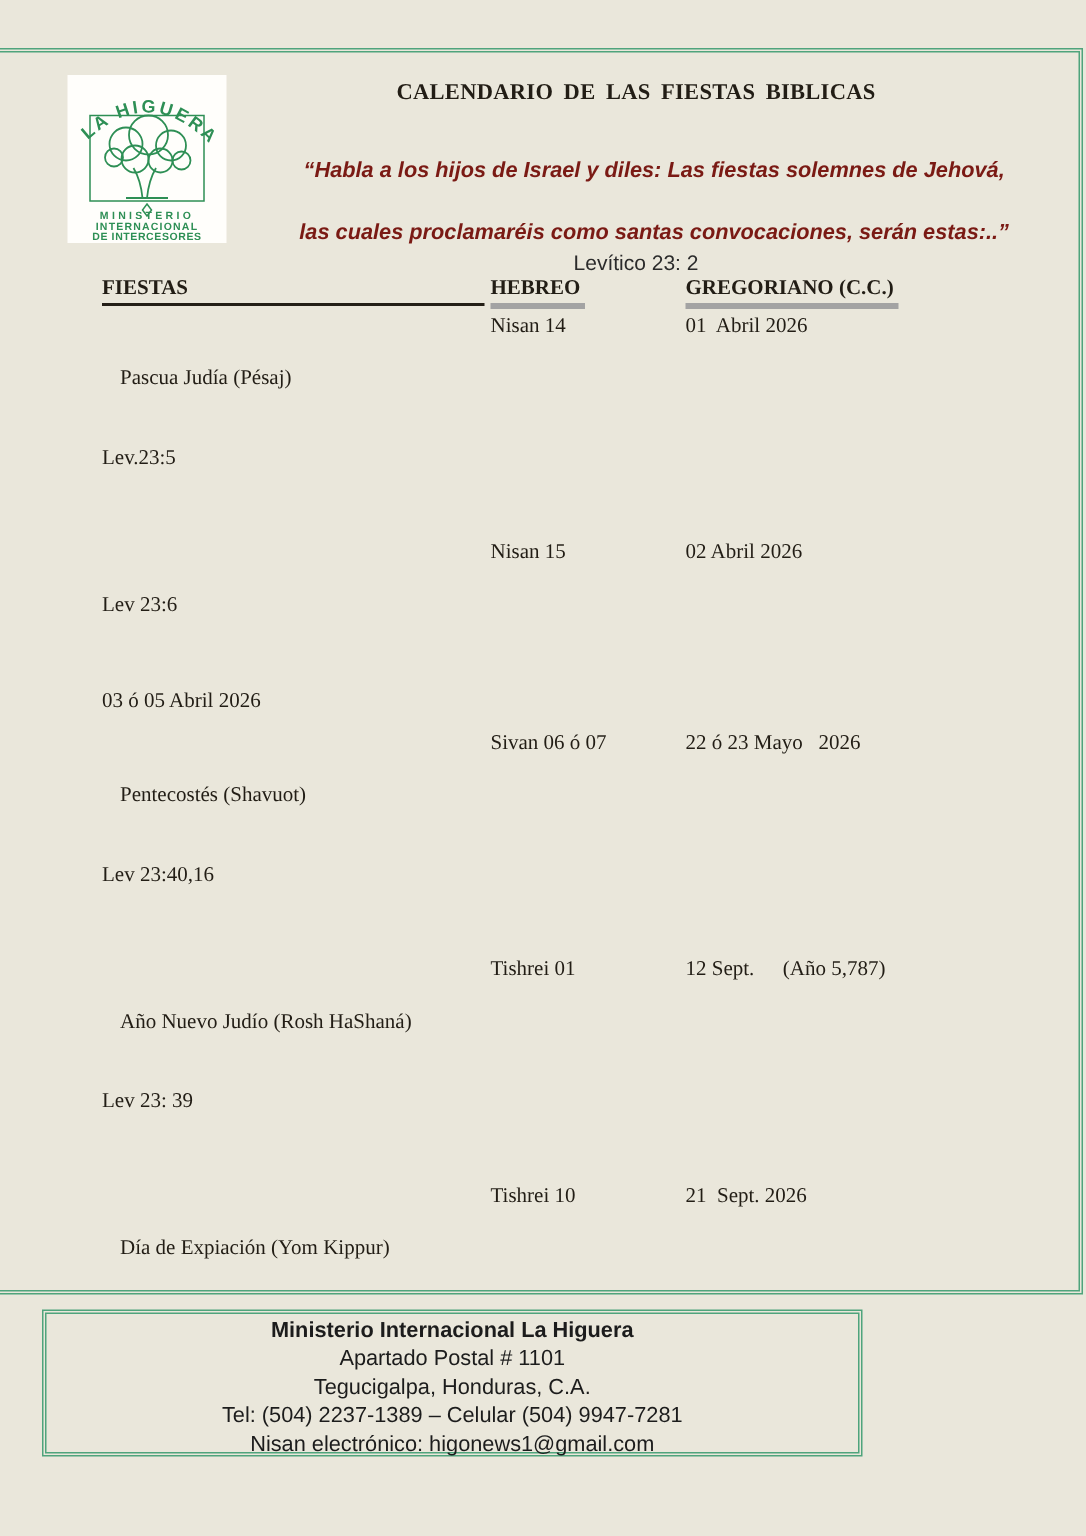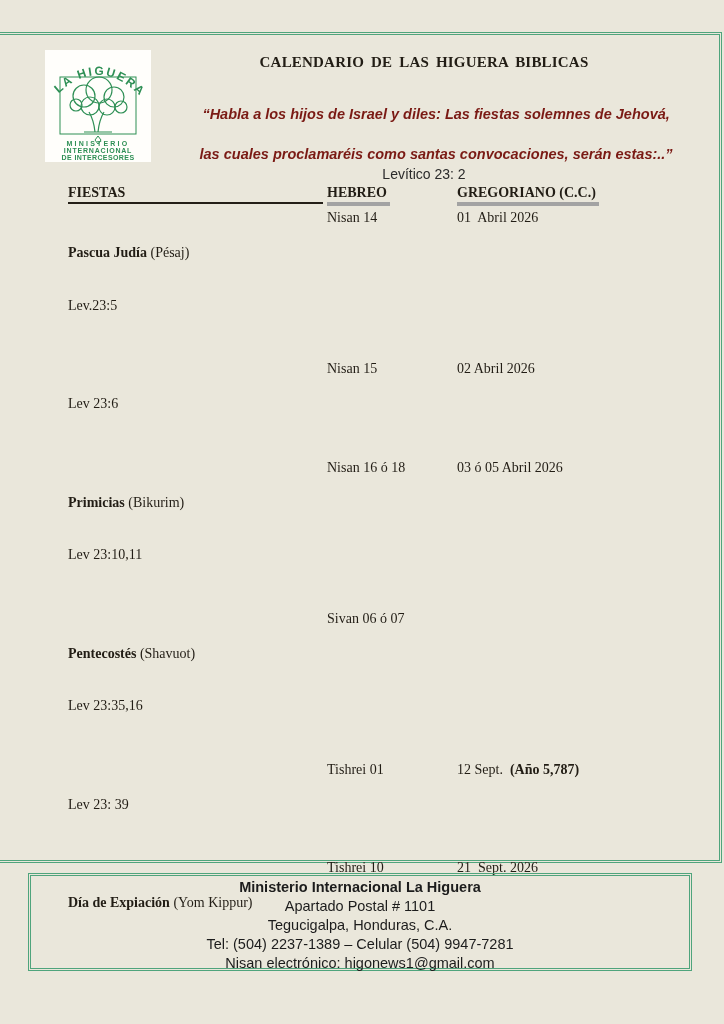--- a/index.html
+++ b/index.html
@@ -26,24 +26,24 @@
 
   
   .content { position:absolute; left:68px; top:184px; width:614px; }
   .row { display:grid; grid-template-columns:259px 130px 1fr; font-size:14px; line-height:17.5px; white-space:pre-wrap; }
   .thead { font-weight:bold; line-height:17px; margin-bottom:3px; }
   .thead .u1 { display:block; width:255px; border-bottom:2px solid #241f17; padding-bottom:1px; }
   .thead .u2, .thead .u3 { display:inline-block; border-bottom:4px solid #a3a3a3; padding:0 3px 1px 0; justify-self:start; }
 
   .feast { margin-bottom:11px; }
   .c1 { display:flex; align-items:flex-start; }
-  .feast b, .line b { font-weight:bold; }
+  .feast b, .line b { font-weight:normal;margin-left:12px; }
 
   
-  .footer-box { position:absolute; left:28px; top:873px; width:664px; height:98px;
+  .footer-box { position:absolute; left:28px; top:873px; width:547px; height:98px;
     border:3px double var(--border_green,#4fa47c); text-align:center; padding-top:2px;
     font-family:"Liberation Sans","DejaVu Sans",sans-serif; font-size:14.5px; line-height:19px; color:#1c1c1c; }
   .footer-box .b1 { font-weight:bold; }
   .footer-box b { font-weight:normal; }
 
   .logo-text { font-family:"Liberation Sans","DejaVu Sans",sans-serif; font-weight:bold; fill:var(--logo_green,#2e8f55); }
 </style>
 </head>
 <body>
 
@@ -73,21 +73,21 @@
       <g text-anchor="middle">
         <text class="logo-text" x="53" y="96" font-size="7" letter-spacing="2.2">MINISTERIO</text>
         <text class="logo-text" x="53" y="103" font-size="7" letter-spacing="0.8">INTERNACIONAL</text>
         <text class="logo-text" x="53" y="110" font-size="7" letter-spacing="0.4">DE INTERCESORES</text>
         <text class="logo-text" x="53" y="117" font-size="7" letter-spacing="2.2">POR ISRAEL</text>
       </g>
     </svg>
   </div>
 
   <div class="header-block">
-    <div class="doc-title">CALENDARIO DE LAS HIGUERA BIBLICAS</div>
+    <div class="doc-title">CALENDARIO DE LAS FIESTAS BIBLICAS</div>
     <div class="quote">
       <span>“Habla a los hijos de Israel y diles: Las fiestas solemnes de Jehová,</span><br>
       <span>las cuales proclamaréis como santas convocaciones, serán estas:..”</span><span class="quote-ref"> Levítico 23: 2</span>
     </div>
   </div>
 
   <div class="content">
     <div class="row thead">
       <div><span class="u1">FIESTAS</span></div>
       <div><span class="u2">HEBREO</span></div>
@@ -112,46 +112,40 @@
       
       <div class="c1t">
         <div class="l2">Lev 23:6</div>
       </div>
     </div>
     <div class="c2">Nisan 15</div>
     <div class="c3"><span>02 Abril 2026</span><b></b></div>
   </div>
 
   <div class="row feast">
-    <div class="c1">
-      
-      <div class="c1t">
-        <div><b>Primicias</b><span> (Bikurim)</span></div>
-        <div class="l2">Lev 23:10,11</div>
-      </div>
-    </div>
-    <div class="c2">Nisan 16 ó 18</div>
     <div class="c3"><span>03 ó 05 Abril 2026</span><b></b></div>
   </div>
 
   <div class="row feast">
     <div class="c1">
       
       <div class="c1t">
         <div><b>Pentecostés</b><span> (Shavuot)</span></div>
-        <div class="l2">Lev 23:35,16</div>
+        <div class="l2">Lev 23:40,16</div>
       </div>
     </div>
     <div class="c2">Sivan 06 ó 07</div>
+    <div class="c3"><span>22 ó 23 Mayo   2026</span><b></b></div>
   </div>
 
   <div class="row feast">
     <div class="c1">
       
       <div class="c1t">
+        <div><b>Año Nuevo Judío</b><span> (Rosh HaShaná)</span></div>
         <div class="l2">Lev 23: 39</div>
       </div>
     </div>
     <div class="c2">Tishrei 01</div>
     <div class="c3"><span>12 Sept.  </span><b>(Año 5,787)</b></div>
   </div>
 
   <div class="row feast">
     <div class="c1">
       

